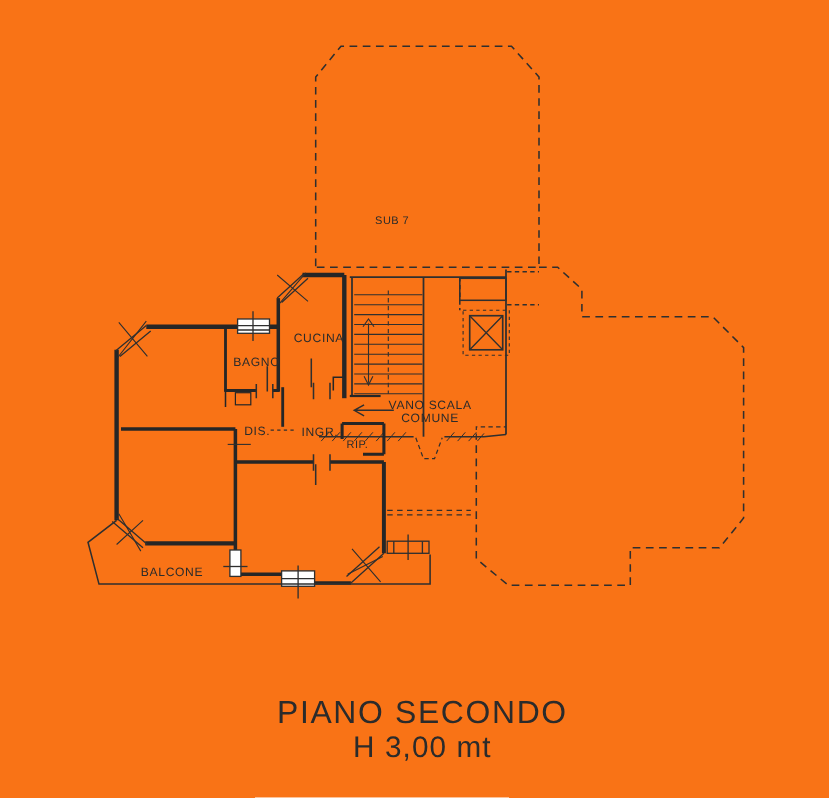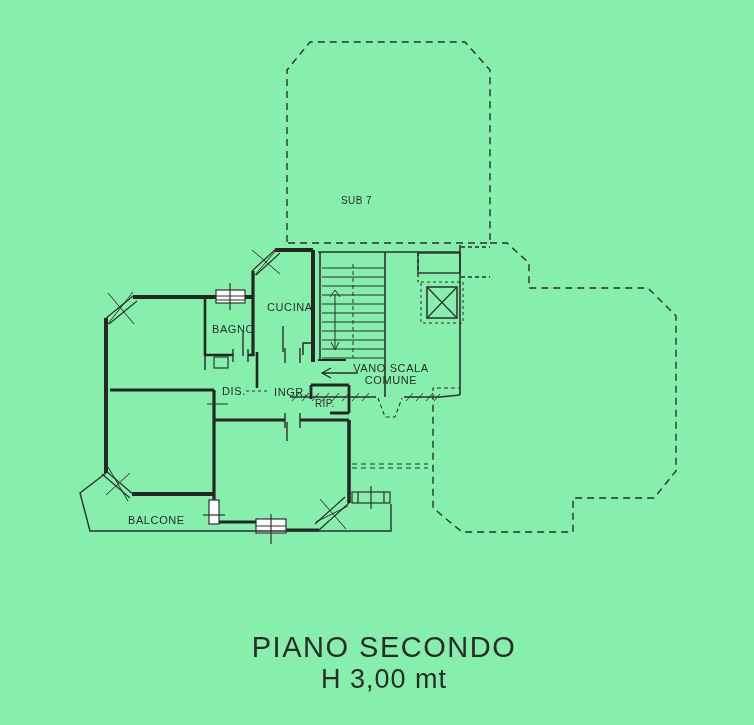--- a/index.html
+++ b/index.html
@@ -1,16 +1,16 @@
 <!DOCTYPE html>
 <html><head>
 <meta charset="utf-8">
 <style>
   html,body{margin:0;padding:0;background:#ffffff;}
-  #page{position:relative;width:754px;height:725px;background:#86efac;overflow:hidden;
+  #page{position:relative;width:754px;height:725px;background:#f97316;overflow:hidden;
         font-family:"Liberation Sans",sans-serif;}
   svg{position:absolute;left:0;top:0;}
   text{fill:#2b2b2b;}
   .lbl{font-size:11px;letter-spacing:.6px;}
   .lbl-sm{font-size:10px;letter-spacing:.4px;}
   .title1{font-size:29px;letter-spacing:1.5px;}
   .title2{font-size:27px;letter-spacing:1px;}
 </style>
 </head>
 <body>

